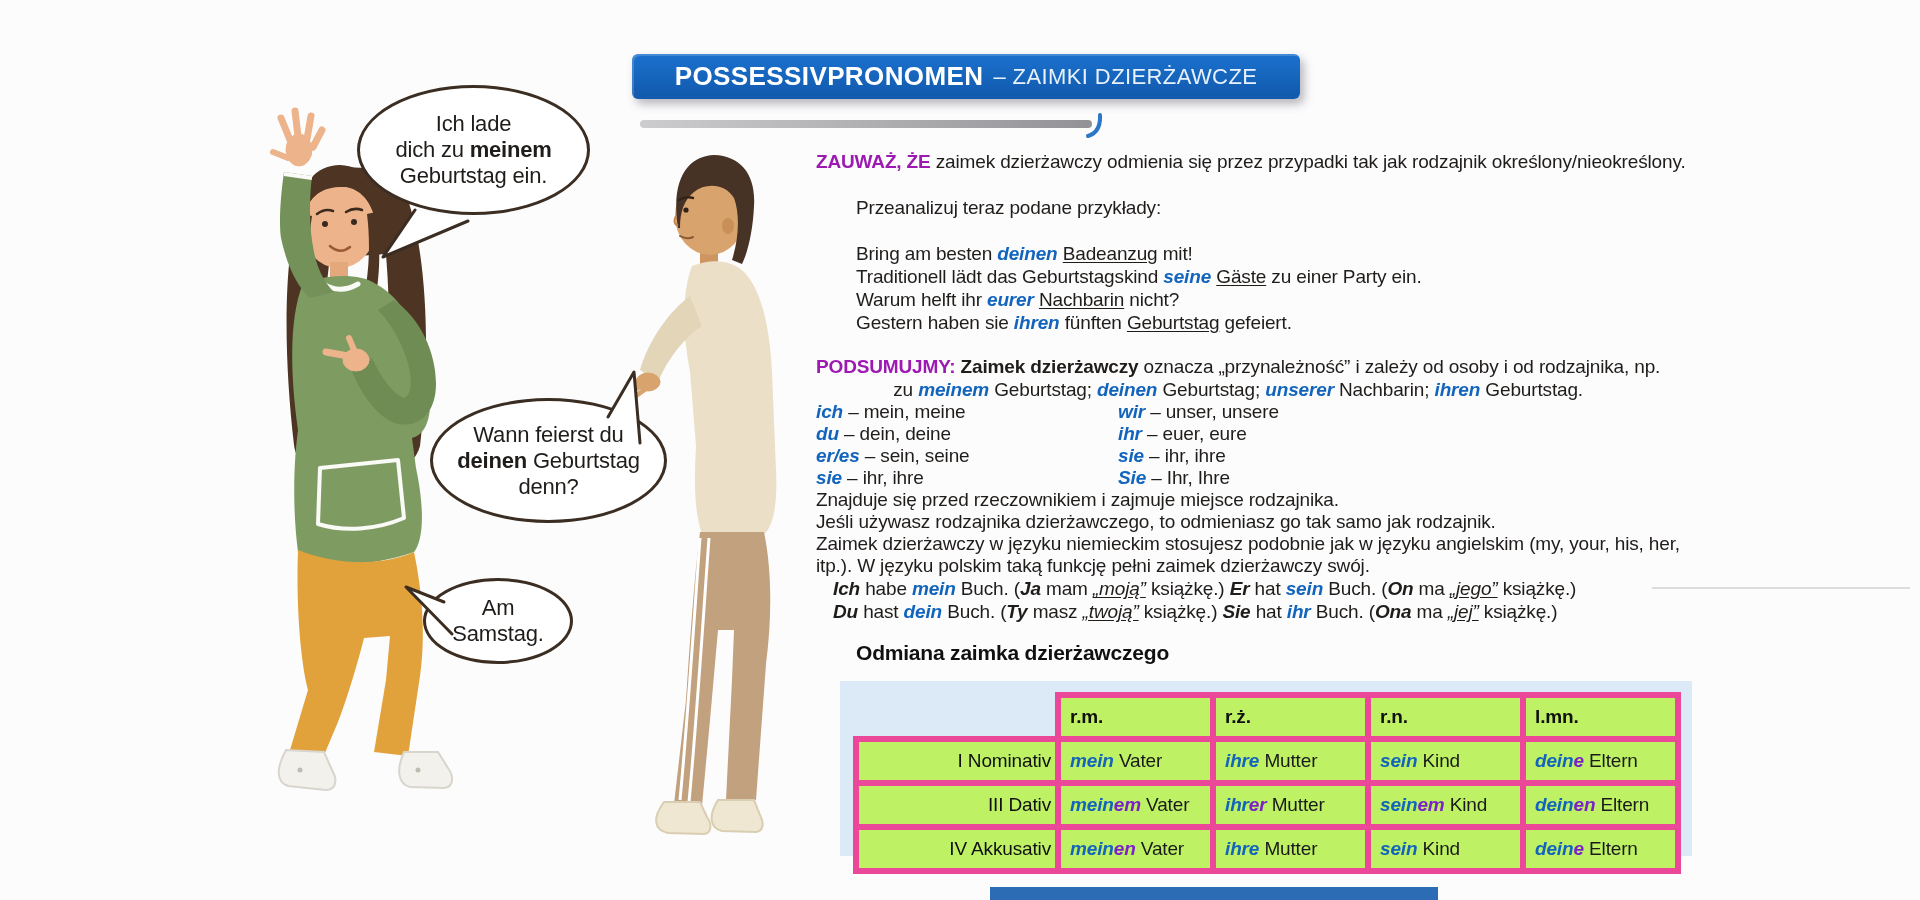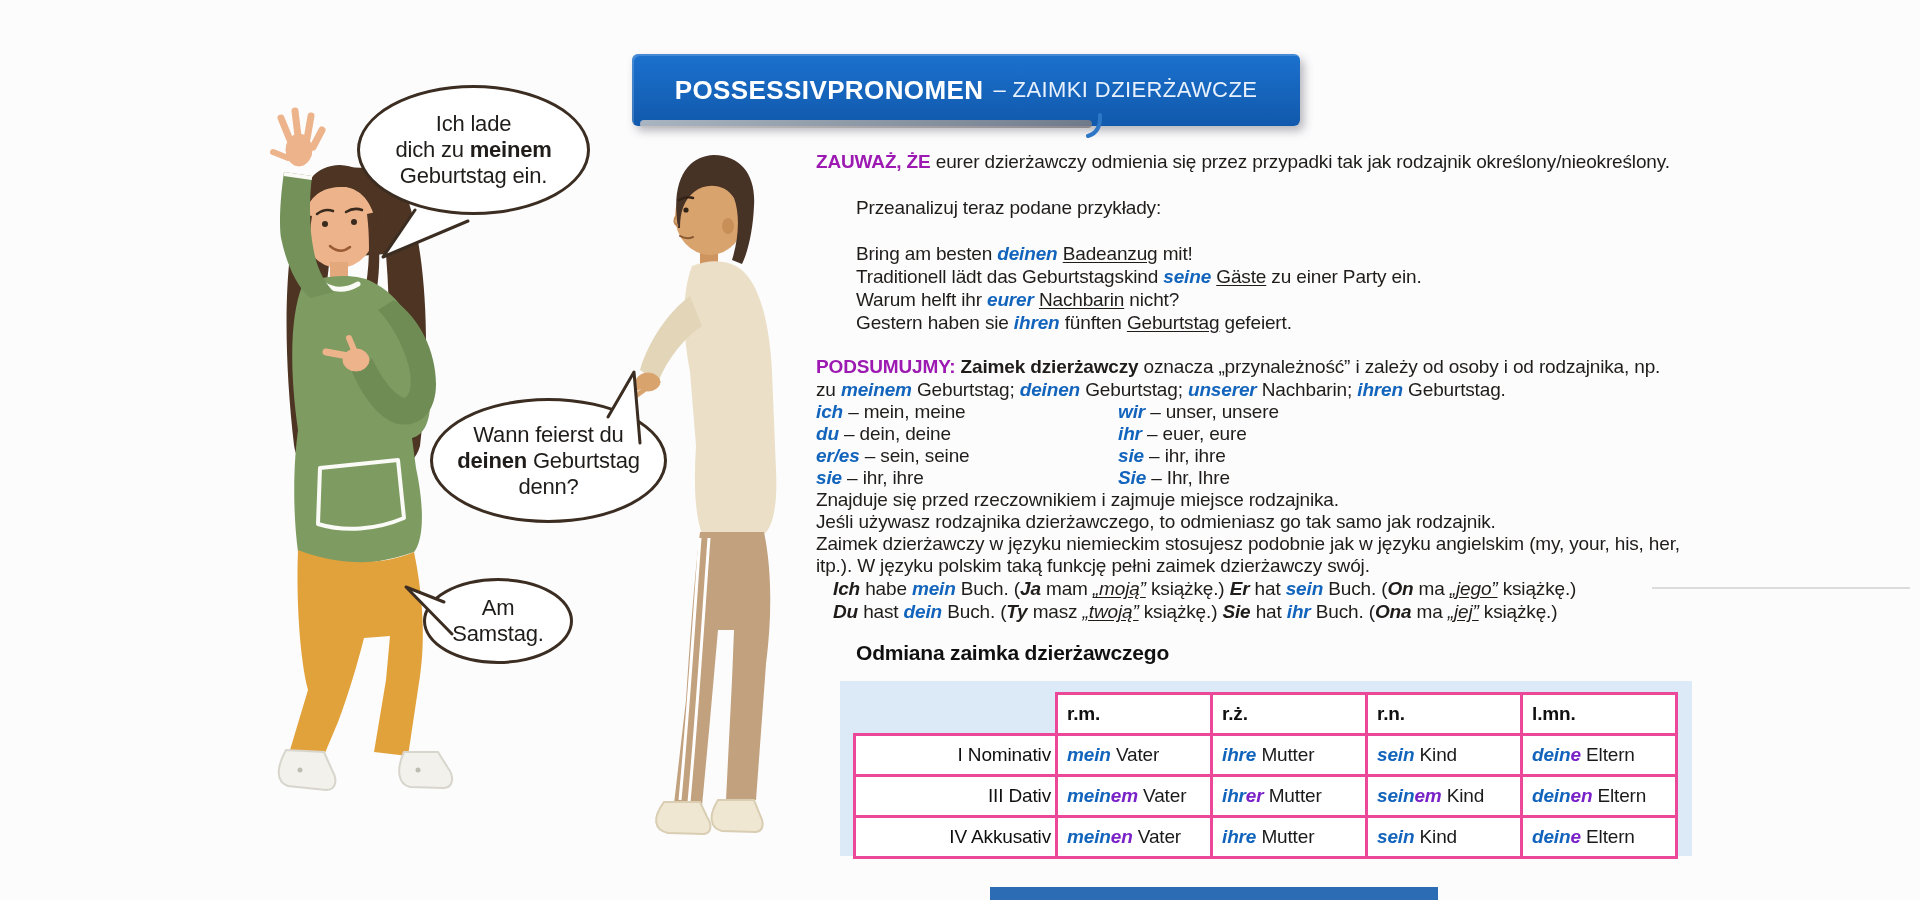--- a/index.html
+++ b/index.html
@@ -13,60 +13,60 @@
   }
   html,body{margin:0;padding:0;background:#ffffff;}
   #stage{
     position:relative;width:1920px;height:900px;overflow:hidden;
     background:#FCFCFD;
     font-family:"Liberation Sans","DejaVu Sans",sans-serif;
     color:var(--ink);
   }
   
   #banner{
-    position:absolute;left:632px;top:54px;width:668px;height:72px;
+    position:absolute;left:632px;top:54px;width:668px;height:45px;
     background:linear-gradient(180deg,#1B71CE 0%,#1159AC 100%);
     border-radius:6px;display:flex;align-items:center;justify-content:center;gap:10px;
     box-shadow:4px 5px 10px rgba(70,70,85,.38), inset 2px 2px 0 rgba(255,255,255,.18);
   }
   #banner .banner-bold{color:#ffffff;font-weight:700;font-size:26px;letter-spacing:.4px;}
   #banner .banner-rest{color:#E8F1FC;font-weight:400;font-size:22px;letter-spacing:.4px;}
   #banner-swoosh{
     position:absolute;left:640px;top:120px;width:452px;height:8px;border-radius:4px;
     background:linear-gradient(90deg,#C4C4C6 0%,#8F8F93 80%,#7E7E84 100%);
     opacity:.85;
   }
   #banner-hook{position:absolute;left:1086px;top:112px;width:20px;height:26px;}
   
   .tline-group{position:absolute;}
   .line{white-space:nowrap;font-size:19px;letter-spacing:-0.15px;color:var(--ink);}
   #note{left:816px;top:150px;}           #note .line{line-height:23px;}
   #intro{left:856px;top:196px;}          #intro .line{line-height:23px;}
   #examples{left:856px;top:242px;}       #examples .line{line-height:23px;}
-  #summary{left:816px;top:355px;}        #summary .line{line-height:23px;}
+  #summary{left:816px;top:355px;}        #summary .line{line-height:23px;text-align:center;}
   #pronouns-left{left:816px;top:401px;}  #pronouns-left .line{line-height:22px;}
   #pronouns-right{left:1118px;top:401px;}#pronouns-right .line{line-height:22px;}
   #paragraph{left:816px;top:489px;}      #paragraph .line{line-height:22px;}
   #books{left:816px;top:578px;margin-left:17px;}          #books .line{line-height:22.5px;}
   
   .s-n{}
   .s-b{font-weight:700;}
   .s-i{}
   .s-bi{font-weight:700;font-style:italic;}
   .s-pb{color:var(--purple);font-weight:700;}
   .s-hl{color:var(--blue);font-weight:700;font-style:italic;}
   .s-u{text-decoration:underline;text-underline-offset:2px;}
   .s-ui{font-style:italic;text-decoration:underline;text-underline-offset:2px;}
   #side-rule{position:absolute;left:1652px;top:587px;width:258px;height:2px;background:#DCDCDC;}
   
   #table-title{position:absolute;left:856px;top:641px;font-size:21px;font-weight:700;color:#101010;letter-spacing:-0.2px;}
   #panel{position:absolute;left:840px;top:681px;width:852px;height:175px;background:var(--panel);}
   #decl-table{position:absolute;left:13px;top:11px;border-collapse:collapse;table-layout:fixed;}
   #decl-table th,#decl-table td{
-    border:3px solid #ec4899;background:#ffffff;height:38px;
+    border:6px solid #ec4899;background:#bef264;height:38px;
     padding:0 4px 0 9px;text-align:left;font-size:19px;vertical-align:middle;letter-spacing:-0.15px;
   }
   #decl-table th.corner{border:none;background:transparent;}
   #decl-table thead th{font-weight:700;color:#101010;}
   #decl-table .rowlabel{font-weight:400;color:#101010;text-align:right;}
   #decl-table .stem{color:var(--blue);font-weight:700;font-style:italic;}
   #decl-table .ending{color:var(--purple2);font-weight:700;font-style:italic;}
   #decl-table .noun{color:#1a1a1a;}
   #footer-bar{position:absolute;left:990px;top:887px;width:448px;height:13px;background:#2C6CB5;}
   
@@ -195,21 +195,21 @@
   <div id="banner">
     <span class="banner-bold">POSSESSIVPRONOMEN</span>
     <span class="banner-rest">– ZAIMKI DZIERŻAWCZE</span>
   </div>
   <div id="banner-swoosh"></div>
   <svg id="banner-hook" viewBox="0 0 20 26" xmlns="http://www.w3.org/2000/svg">
     <path d="M 2,24 Q 15,20 14,3" stroke="#2E76C6" stroke-width="4" fill="none" stroke-linecap="round"></path>
   </svg>
 
   <div id="note" class="tline-group">
-      <div class="line"><span class="s-pb">ZAUWAŻ, ŻE </span><span class="s-n">eurer dzierżawczy odmienia się przez przypadki tak jak rodzajnik określony/nieokreślony.</span></div>
+      <div class="line"><span class="s-pb">ZAUWAŻ, ŻE </span><span class="s-n">zaimek dzierżawczy odmienia się przez przypadki tak jak rodzajnik określony/nieokreślony.</span></div>
     </div>
   <div id="intro" class="tline-group">
       <div class="line"><span class="s-n">Przeanalizuj teraz podane przykłady:</span></div>
     </div>
   <div id="examples" class="tline-group">
       <div class="line"><span class="s-n">Bring am besten </span><span class="s-hl">deinen</span><span class="s-n"> </span><span class="s-u">Badeanzug</span><span class="s-n"> mit!</span></div>
       <div class="line"><span class="s-n">Traditionell lädt das Geburtstagskind </span><span class="s-hl">seine</span><span class="s-n"> </span><span class="s-u">Gäste</span><span class="s-n"> zu einer Party ein.</span></div>
       <div class="line"><span class="s-n">Warum helft ihr </span><span class="s-hl">eurer</span><span class="s-n"> </span><span class="s-u">Nachbarin</span><span class="s-n"> nicht?</span></div>
       <div class="line"><span class="s-n">Gestern haben sie </span><span class="s-hl">ihren</span><span class="s-n"> fünften </span><span class="s-u">Geburtstag</span><span class="s-n"> gefeiert.</span></div>
     </div>

